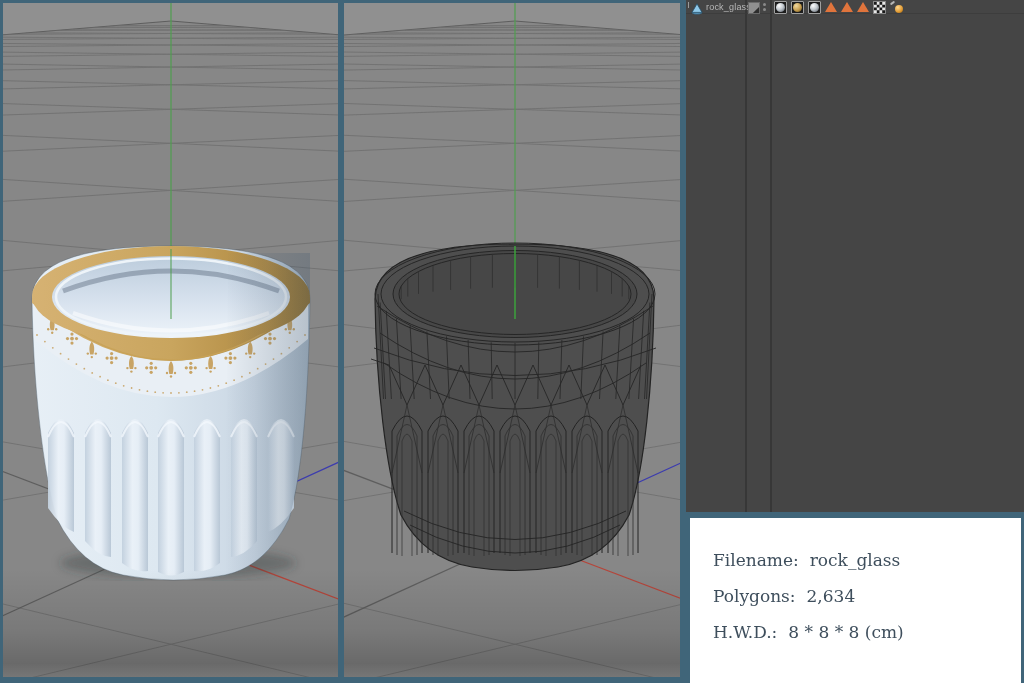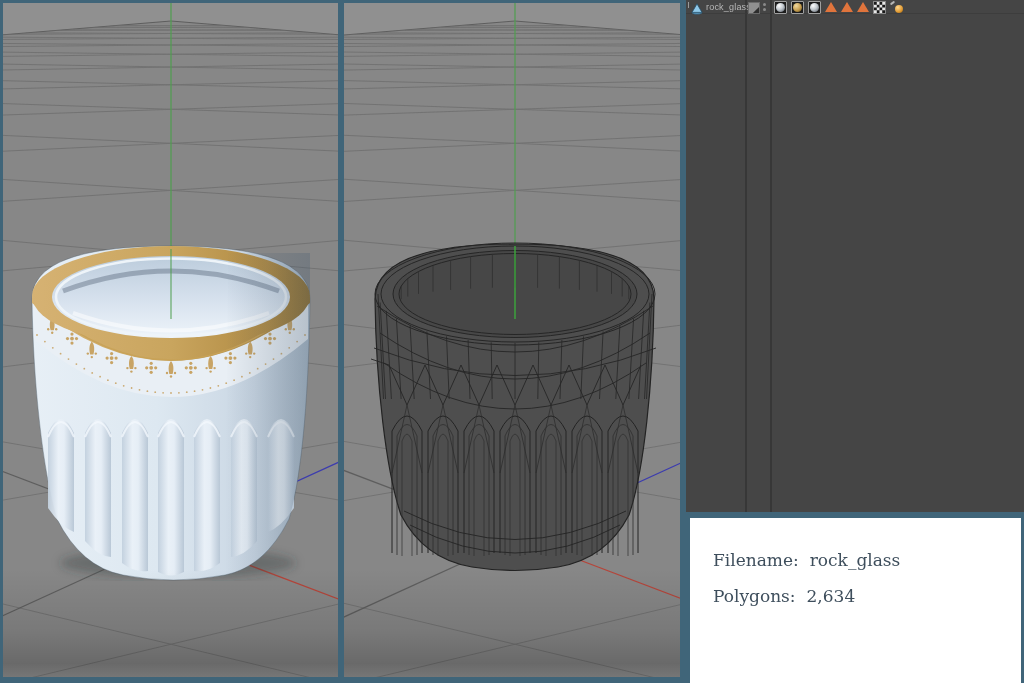--- a/index.html
+++ b/index.html
@@ -466,15 +466,18 @@
     </div>
   </div>
 
   <div class="info">
     <div class="info-line il0">
       <span class="lbl">Filename:</span><span class="val">rock_glass</span>
     </div>
     <div class="info-line il1">
       <span class="lbl">Polygons:</span><span class="val">2,634</span>
     </div>
+    <div class="info-line il2">
+      <span class="lbl">H.W.D.:</span><span class="val">8 * 8 * 8 (cm)</span>
+    </div>
   </div>
 
 </div>
 
 </body></html>

